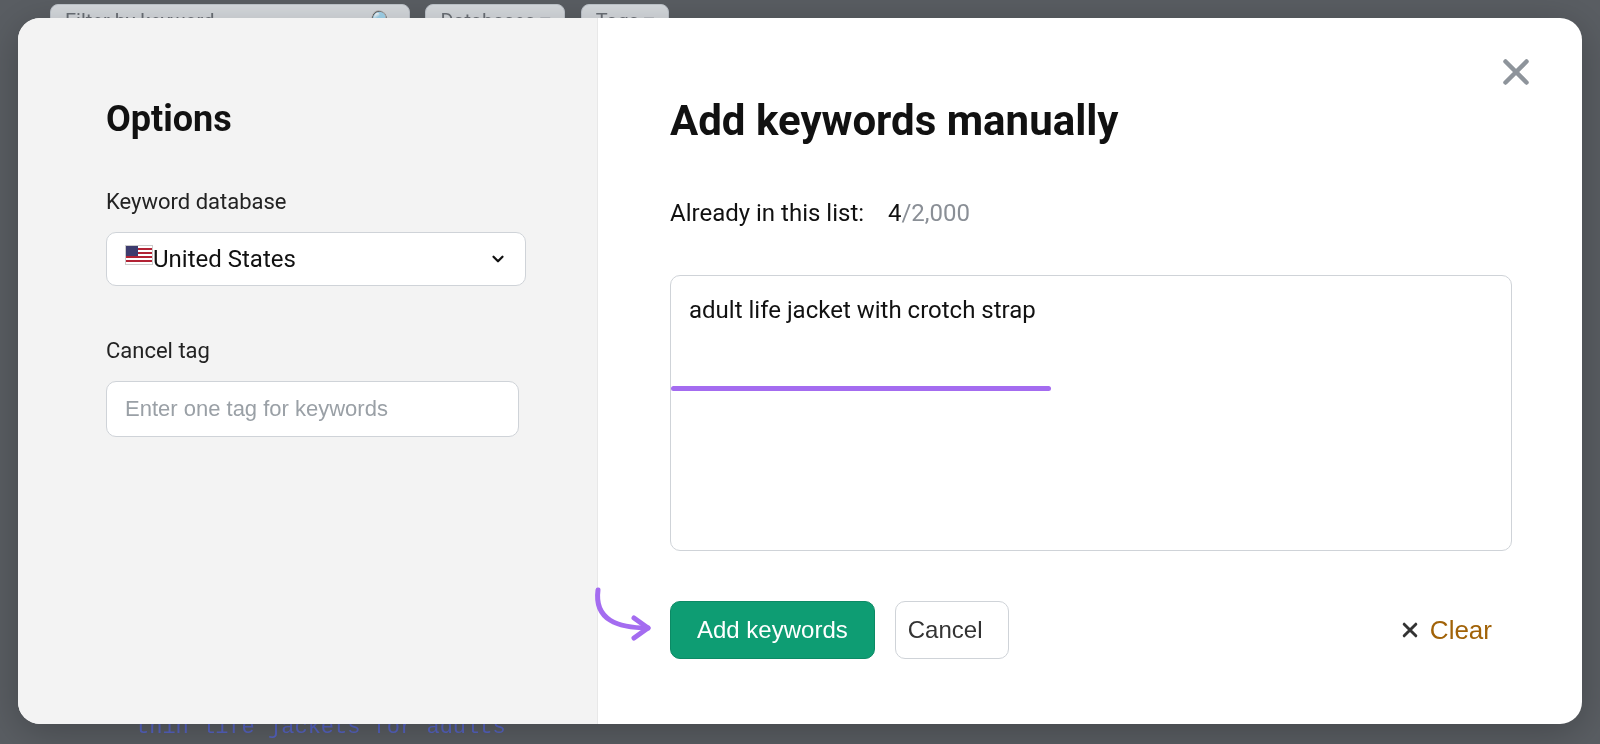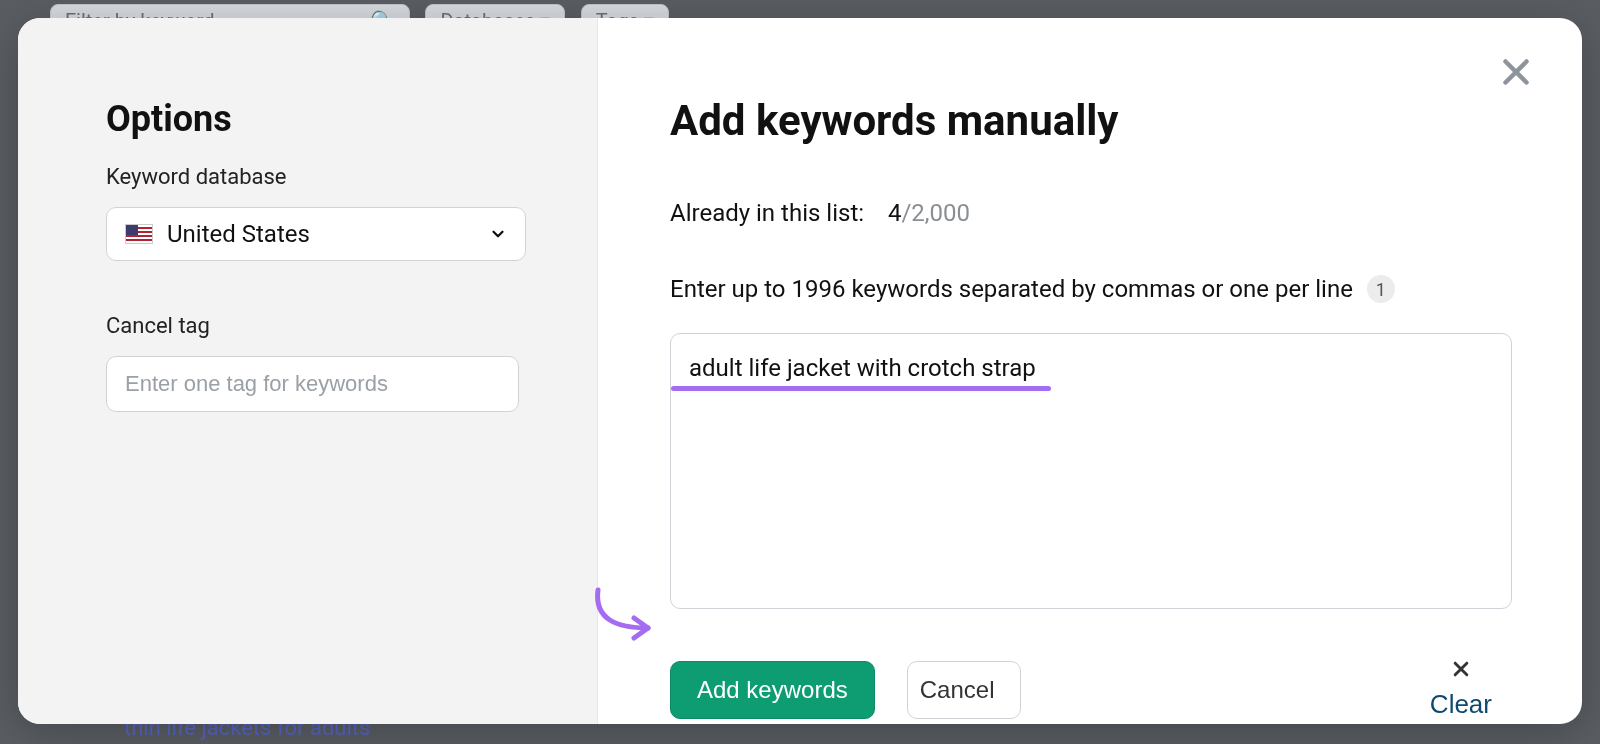--- a/index.html
+++ b/index.html
@@ -16,21 +16,21 @@
   .bg-hint {
     position: absolute;
     color: #8a8f96;
     font-size: 22px;
     white-space: nowrap;
     pointer-events: none;
   }
   .bg-top { top: 4px; left: 50px; }
   .bg-top .pill { display:inline-block; border:1px solid #bfc5cc; border-radius:8px; padding:4px 14px; background:#d7dbdf; color:#6c7177; margin-right:10px; font-size:20px;}
   .bg-top .search-pill { width:360px; display:inline-flex; align-items:center; justify-content:space-between; }
-  .bg-bottom { bottom:4px; left:124px; color:#7b8188;}
+  .bg-bottom { bottom:4px; left:136px; color:#7b8188;font-family:Liberation Mono, monospace;}
   .bg-bottom .kw { color:#5664c4; }
 
   
   .modal {
     position: absolute;
     top: 18px; left: 18px; right: 18px; bottom: 20px;
     background: #ffffff;
     border-radius: 22px;
     display: flex;
     overflow: hidden;
@@ -41,21 +41,21 @@
     width: 580px;
     background: #f3f3f3;
     padding: 80px 70px 40px 88px;
     border-right: 1px solid #e8e8e8;
   }
 
   .left-title {
     font-size: 36px;
     font-weight: 700;
     color: #111;
-    margin-bottom: 24px;
+    margin-bottom: 49px;
   }
 
   .field-label {
     font-size: 22px;
     color: #222;
     margin-bottom: 18px;
   }
 
   .select {
     display: flex;
@@ -64,21 +64,21 @@
     background: #fff;
     border: 1px solid #cfd3d8;
     border-radius: 10px;
     padding: 12px 18px;
     width: 420px;
     font-size: 24px;
     color: #111;
     cursor: pointer;
     margin-bottom: 52px;
   }
-  .select .left-side { display:flex; align-items:center; gap:14px; }
+  .select .left-side { display:flex; align-items:flex-start; }
   .flag { width:28px; height:20px; display:inline-block; position:relative; background:#fff; border:1px solid #ccc; }
   .flag .stripe { position:absolute; left:0; right:0; height:2px; background:#b22234; }
   .flag .s1 { top:2px; } .flag .s2 { top:6px; } .flag .s3 { top:10px; } .flag .s4 { top:14px; }
   .flag .canton { position:absolute; top:0; left:0; width:12px; height:10px; background:#3c3b6e; }
   .chevron-down { width:18px; height:18px; }
 
   .tag-input {
     background: #fff;
     border: 1px solid #cfd3d8;
     border-radius: 10px;
@@ -153,39 +153,37 @@
   .annotation-underline {
     position: absolute;
     height: 5px;
     background: #a46cf0;
     border-radius: 3px;
   }
 
   .actions {
     margin-top: 46px;
     display: flex;
-    align-items: center;
-    gap: 32px;
+    gap: 20px;
   }
   .btn {
     font-size: 24px;
     border-radius: 10px;
     padding: 14px 26px;
     cursor: pointer;
     border:1px solid transparent;
   }
   .btn-primary { background:#0e9d73; color:#fff; border-color:#0c8a65; }
   .btn-secondary { background:#fff; color:#333; border-color:#cfd3d8;padding-left:12px; }
   .clear-btn {
     margin-left: auto;
     display:flex; align-items:center; gap:10px;
-    font-size:26px; color:#0c4a6e; cursor:pointer;
+    font-size:26px; color:#a16207; cursor:pointer;
     background:none; border:none;
     margin-right: 20px;
-    flex-direction: column;
   }
   .clear-btn svg { width:20px; height:20px; }
 
   .annotation-arrow {
     position:absolute;
     pointer-events:none;
   }
 </style>
 </head>
 <body>
@@ -237,24 +235,20 @@
     </div>
 
     <div class="main-title">Add keywords manually</div>
 
     <div class="count-row">
       <span>Already in this list:</span>
       <span class="gap"></span>
       <span>4</span><span class="muted"><span>/</span><span>2,000</span></span>
     </div>
 
-    <div class="enter-row">
-      <span>Enter up to 1996 keywords separated by commas or one per line</span>
-      <span class="count-badge">1</span>
-    </div>
 
     <textarea class="keywords-box" style="">adult life jacket with crotch strap</textarea>
 
     
     <div class="annotation-underline" style="top:368px; left:73px; width:380px;"></div>
 
     <svg class="annotation-arrow" style="top:566px; left:-8px; width:80px; height:64px;" viewBox="0 0 80 64">
       <path d="M8 6 C 4 36, 28 44, 58 44" fill="none" stroke="#a46cf0" stroke-width="5" stroke-linecap="round"></path>
       <path d="M58 44 l-14 -10 M58 44 l-14 10" fill="none" stroke="#a46cf0" stroke-width="5" stroke-linecap="round"></path>
     </svg>

